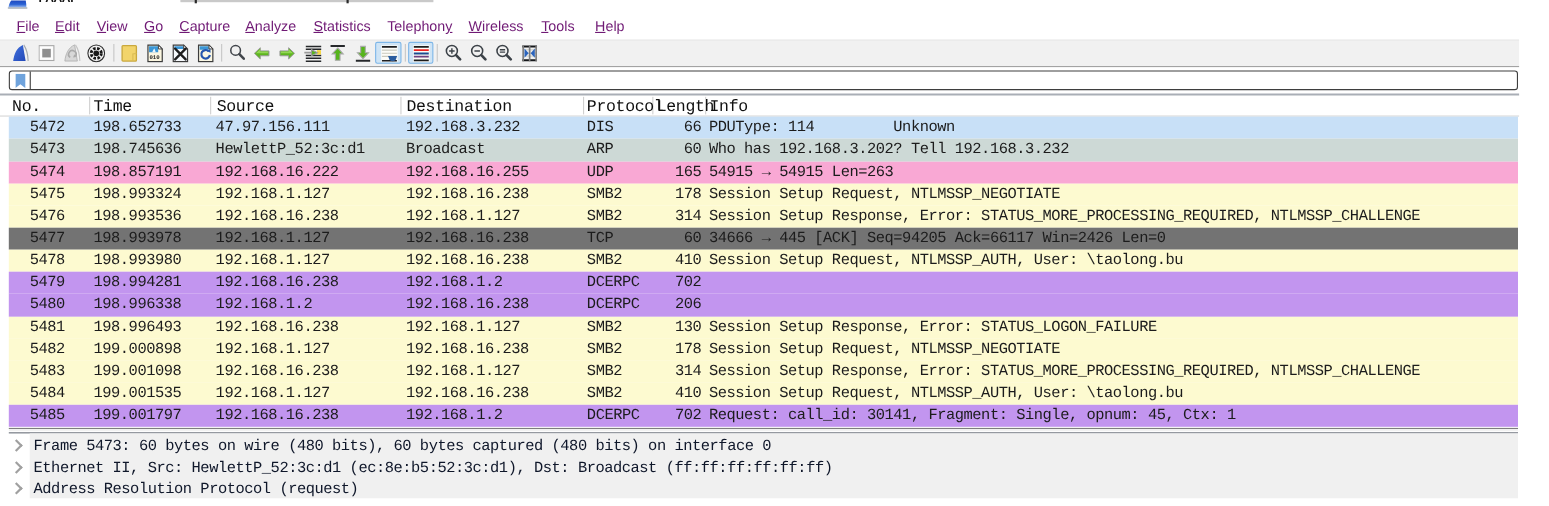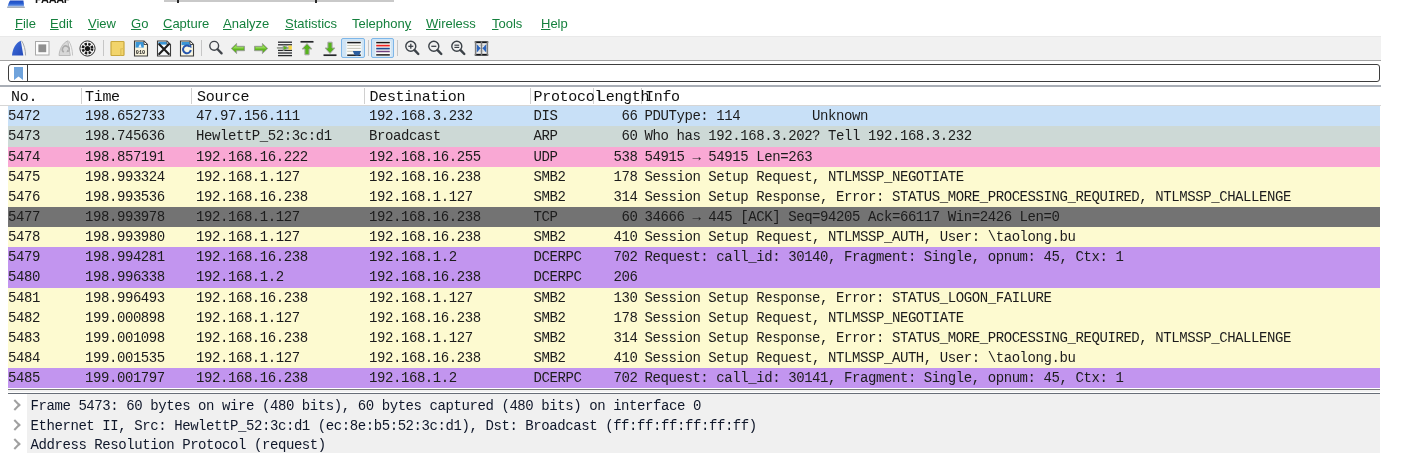--- a/index.html
+++ b/index.html
@@ -1,36 +1,36 @@
 <!DOCTYPE html>
 <html><head><meta charset="utf-8"><style>
 *{margin:0;padding:0;box-sizing:border-box}
 html,body{width:1408px;height:460px;background:#fff;overflow:hidden}
 body{position:relative;font-family:"Liberation Sans",sans-serif}
 .abs{position:absolute}
 svg{display:block}
 .mono{font-family:"Liberation Mono",monospace}
 
-#menu{left:0;top:12px;width:1381px;height:23px;background:#fff;font-size:13px;color:#15803d}
+#menu{left:0;top:12px;width:1381px;height:23px;background:#fff;font-size:13px;color:#701a75}
 #menu span{position:absolute;top:4px}
 #menu u{text-decoration:underline}
 
 #tb{left:0;top:36px;width:1381px;height:25px;background:#f1f1f1;border-top:1px solid #e9e9e9;border-bottom:1px solid #a3a3a3}
 .ticon{position:absolute;top:40px}
 .tsep{position:absolute;top:40px;width:1px;height:16px;background:#c6c6c6}
 .tbtn{position:absolute;top:37.5px;height:20.5px;background:#cfe4f5;border:1.3px solid #7db6e8;border-radius:2px}
 
 #filt{left:8px;top:64px;width:1372px;height:18px;background:#fff;border:1px solid #3e3e3e;border-radius:3px}
 
 .hsep{position:absolute;top:88px;width:1px;height:16px;background:#d0d0d0}
 .htxt{position:absolute;top:88.5px;font-family:"Liberation Mono",monospace;font-size:15px;letter-spacing:-0.3px;color:#101010}
 
 .row{position:absolute;left:8px;width:1372px;height:20.15px;font-family:"Liberation Mono",monospace;font-size:14px;letter-spacing:-0.42px;line-height:20.15px;color:#1c1c1c;white-space:pre}
 .row span{position:absolute;top:0}
-.no{left:0;width:70px;text-align:left}
+.no{left:0;width:70px;text-align:center}
 .tm{left:77px}
 .sr{left:188px}
 .ds{left:361px}
 .pr{left:525.5px}
 .ln{left:0;width:629.5px;text-align:right}
 .in{left:636.5px}
 
 .chev{position:absolute;width:8px;height:8px;border-right:2px solid #a0a0a0;border-top:2px solid #a0a0a0;transform:rotate(45deg)}
 .dline{position:absolute;left:30.5px;font-family:"Liberation Mono",monospace;font-size:14px;letter-spacing:-0.42px;color:#0f172a;white-space:pre}
 </style></head>
@@ -257,26 +257,26 @@
 <div class="htxt" style="left:85px">Time</div>
 <div class="htxt" style="left:197px">Source</div>
 <div class="htxt" style="left:369.5px">Destination</div>
 <div class="htxt" style="left:533.5px">Protocol</div>
 <div class="htxt" style="left:597px">Length</div>
 <div class="htxt" style="left:645px">Info</div>
 
 <div id="rows">
 <div class="row" style="top:106.30px;background:#c8e0f7"><span class="no">5472</span><span class="tm">198.652733</span><span class="sr">47.97.156.111</span><span class="ds">192.168.3.232</span><span class="pr">DIS</span><span class="ln">66</span><span class="in">PDUType: 114         Unknown</span></div>
 <div class="row" style="top:126.44px;background:#cdd9d6"><span class="no">5473</span><span class="tm">198.745636</span><span class="sr">HewlettP_52:3c:d1</span><span class="ds">Broadcast</span><span class="pr">ARP</span><span class="ln">60</span><span class="in">Who has 192.168.3.202? Tell 192.168.3.232</span></div>
-<div class="row" style="top:146.59px;background:#f9a8d4"><span class="no">5474</span><span class="tm">198.857191</span><span class="sr">192.168.16.222</span><span class="ds">192.168.16.255</span><span class="pr">UDP</span><span class="ln">538</span><span class="in">54915 → 54915 Len=263</span></div>
+<div class="row" style="top:146.59px;background:#f9a8d4"><span class="no">5474</span><span class="tm">198.857191</span><span class="sr">192.168.16.222</span><span class="ds">192.168.16.255</span><span class="pr">UDP</span><span class="ln">165</span><span class="in">54915 → 54915 Len=263</span></div>
 <div class="row" style="top:166.74px;background:#fdfad0"><span class="no">5475</span><span class="tm">198.993324</span><span class="sr">192.168.1.127</span><span class="ds">192.168.16.238</span><span class="pr">SMB2</span><span class="ln">178</span><span class="in">Session Setup Request, NTLMSSP_NEGOTIATE</span></div>
 <div class="row" style="top:186.88px;background:#fdfad0"><span class="no">5476</span><span class="tm">198.993536</span><span class="sr">192.168.16.238</span><span class="ds">192.168.1.127</span><span class="pr">SMB2</span><span class="ln">314</span><span class="in">Session Setup Response, Error: STATUS_MORE_PROCESSING_REQUIRED, NTLMSSP_CHALLENGE</span></div>
 <div class="row" style="top:207.02px;background:#737373"><span class="no">5477</span><span class="tm">198.993978</span><span class="sr">192.168.1.127</span><span class="ds">192.168.16.238</span><span class="pr">TCP</span><span class="ln">60</span><span class="in">34666 → 445 [ACK] Seq=94205 Ack=66117 Win=2426 Len=0</span></div>
 <div class="row" style="top:227.17px;background:#fdfad0"><span class="no">5478</span><span class="tm">198.993980</span><span class="sr">192.168.1.127</span><span class="ds">192.168.16.238</span><span class="pr">SMB2</span><span class="ln">410</span><span class="in">Session Setup Request, NTLMSSP_AUTH, User: \taolong.bu</span></div>
-<div class="row" style="top:247.31px;background:#c295ef"><span class="no">5479</span><span class="tm">198.994281</span><span class="sr">192.168.16.238</span><span class="ds">192.168.1.2</span><span class="pr">DCERPC</span><span class="ln">702</span><span class="in">Request: call_id: 30140, Fragment: Single, opnum: 45, Ctx: 1</span></div>
+<div class="row" style="top:247.31px;background:#c295ef"><span class="no">5479</span><span class="tm">198.994281</span><span class="sr">192.168.16.238</span><span class="ds">192.168.1.2</span><span class="pr">DCERPC</span><span class="ln">702</span></div>
 <div class="row" style="top:267.46px;background:#c295ef"><span class="no">5480</span><span class="tm">198.996338</span><span class="sr">192.168.1.2</span><span class="ds">192.168.16.238</span><span class="pr">DCERPC</span><span class="ln">206</span></div>
 <div class="row" style="top:287.61px;background:#fdfad0"><span class="no">5481</span><span class="tm">198.996493</span><span class="sr">192.168.16.238</span><span class="ds">192.168.1.127</span><span class="pr">SMB2</span><span class="ln">130</span><span class="in">Session Setup Response, Error: STATUS_LOGON_FAILURE</span></div>
 <div class="row" style="top:307.75px;background:#fdfad0"><span class="no">5482</span><span class="tm">199.000898</span><span class="sr">192.168.1.127</span><span class="ds">192.168.16.238</span><span class="pr">SMB2</span><span class="ln">178</span><span class="in">Session Setup Request, NTLMSSP_NEGOTIATE</span></div>
 <div class="row" style="top:327.89px;background:#fdfad0"><span class="no">5483</span><span class="tm">199.001098</span><span class="sr">192.168.16.238</span><span class="ds">192.168.1.127</span><span class="pr">SMB2</span><span class="ln">314</span><span class="in">Session Setup Response, Error: STATUS_MORE_PROCESSING_REQUIRED, NTLMSSP_CHALLENGE</span></div>
 <div class="row" style="top:348.04px;background:#fdfad0"><span class="no">5484</span><span class="tm">199.001535</span><span class="sr">192.168.1.127</span><span class="ds">192.168.16.238</span><span class="pr">SMB2</span><span class="ln">410</span><span class="in">Session Setup Request, NTLMSSP_AUTH, User: \taolong.bu</span></div>
 <div class="row" style="top:368.19px;background:#c295ef"><span class="no">5485</span><span class="tm">199.001797</span><span class="sr">192.168.16.238</span><span class="ds">192.168.1.2</span><span class="pr">DCERPC</span><span class="ln">702</span><span class="in">Request: call_id: 30141, Fragment: Single, opnum: 45, Ctx: 1</span></div>
 </div>
 
 <div class="abs" style="left:8px;top:388.6px;width:1372px;height:1px;background:#7d7d7d"></div>
 <div class="abs" style="left:8px;top:389.6px;width:1372px;height:2.9px;background:#f2f2f2"></div>

